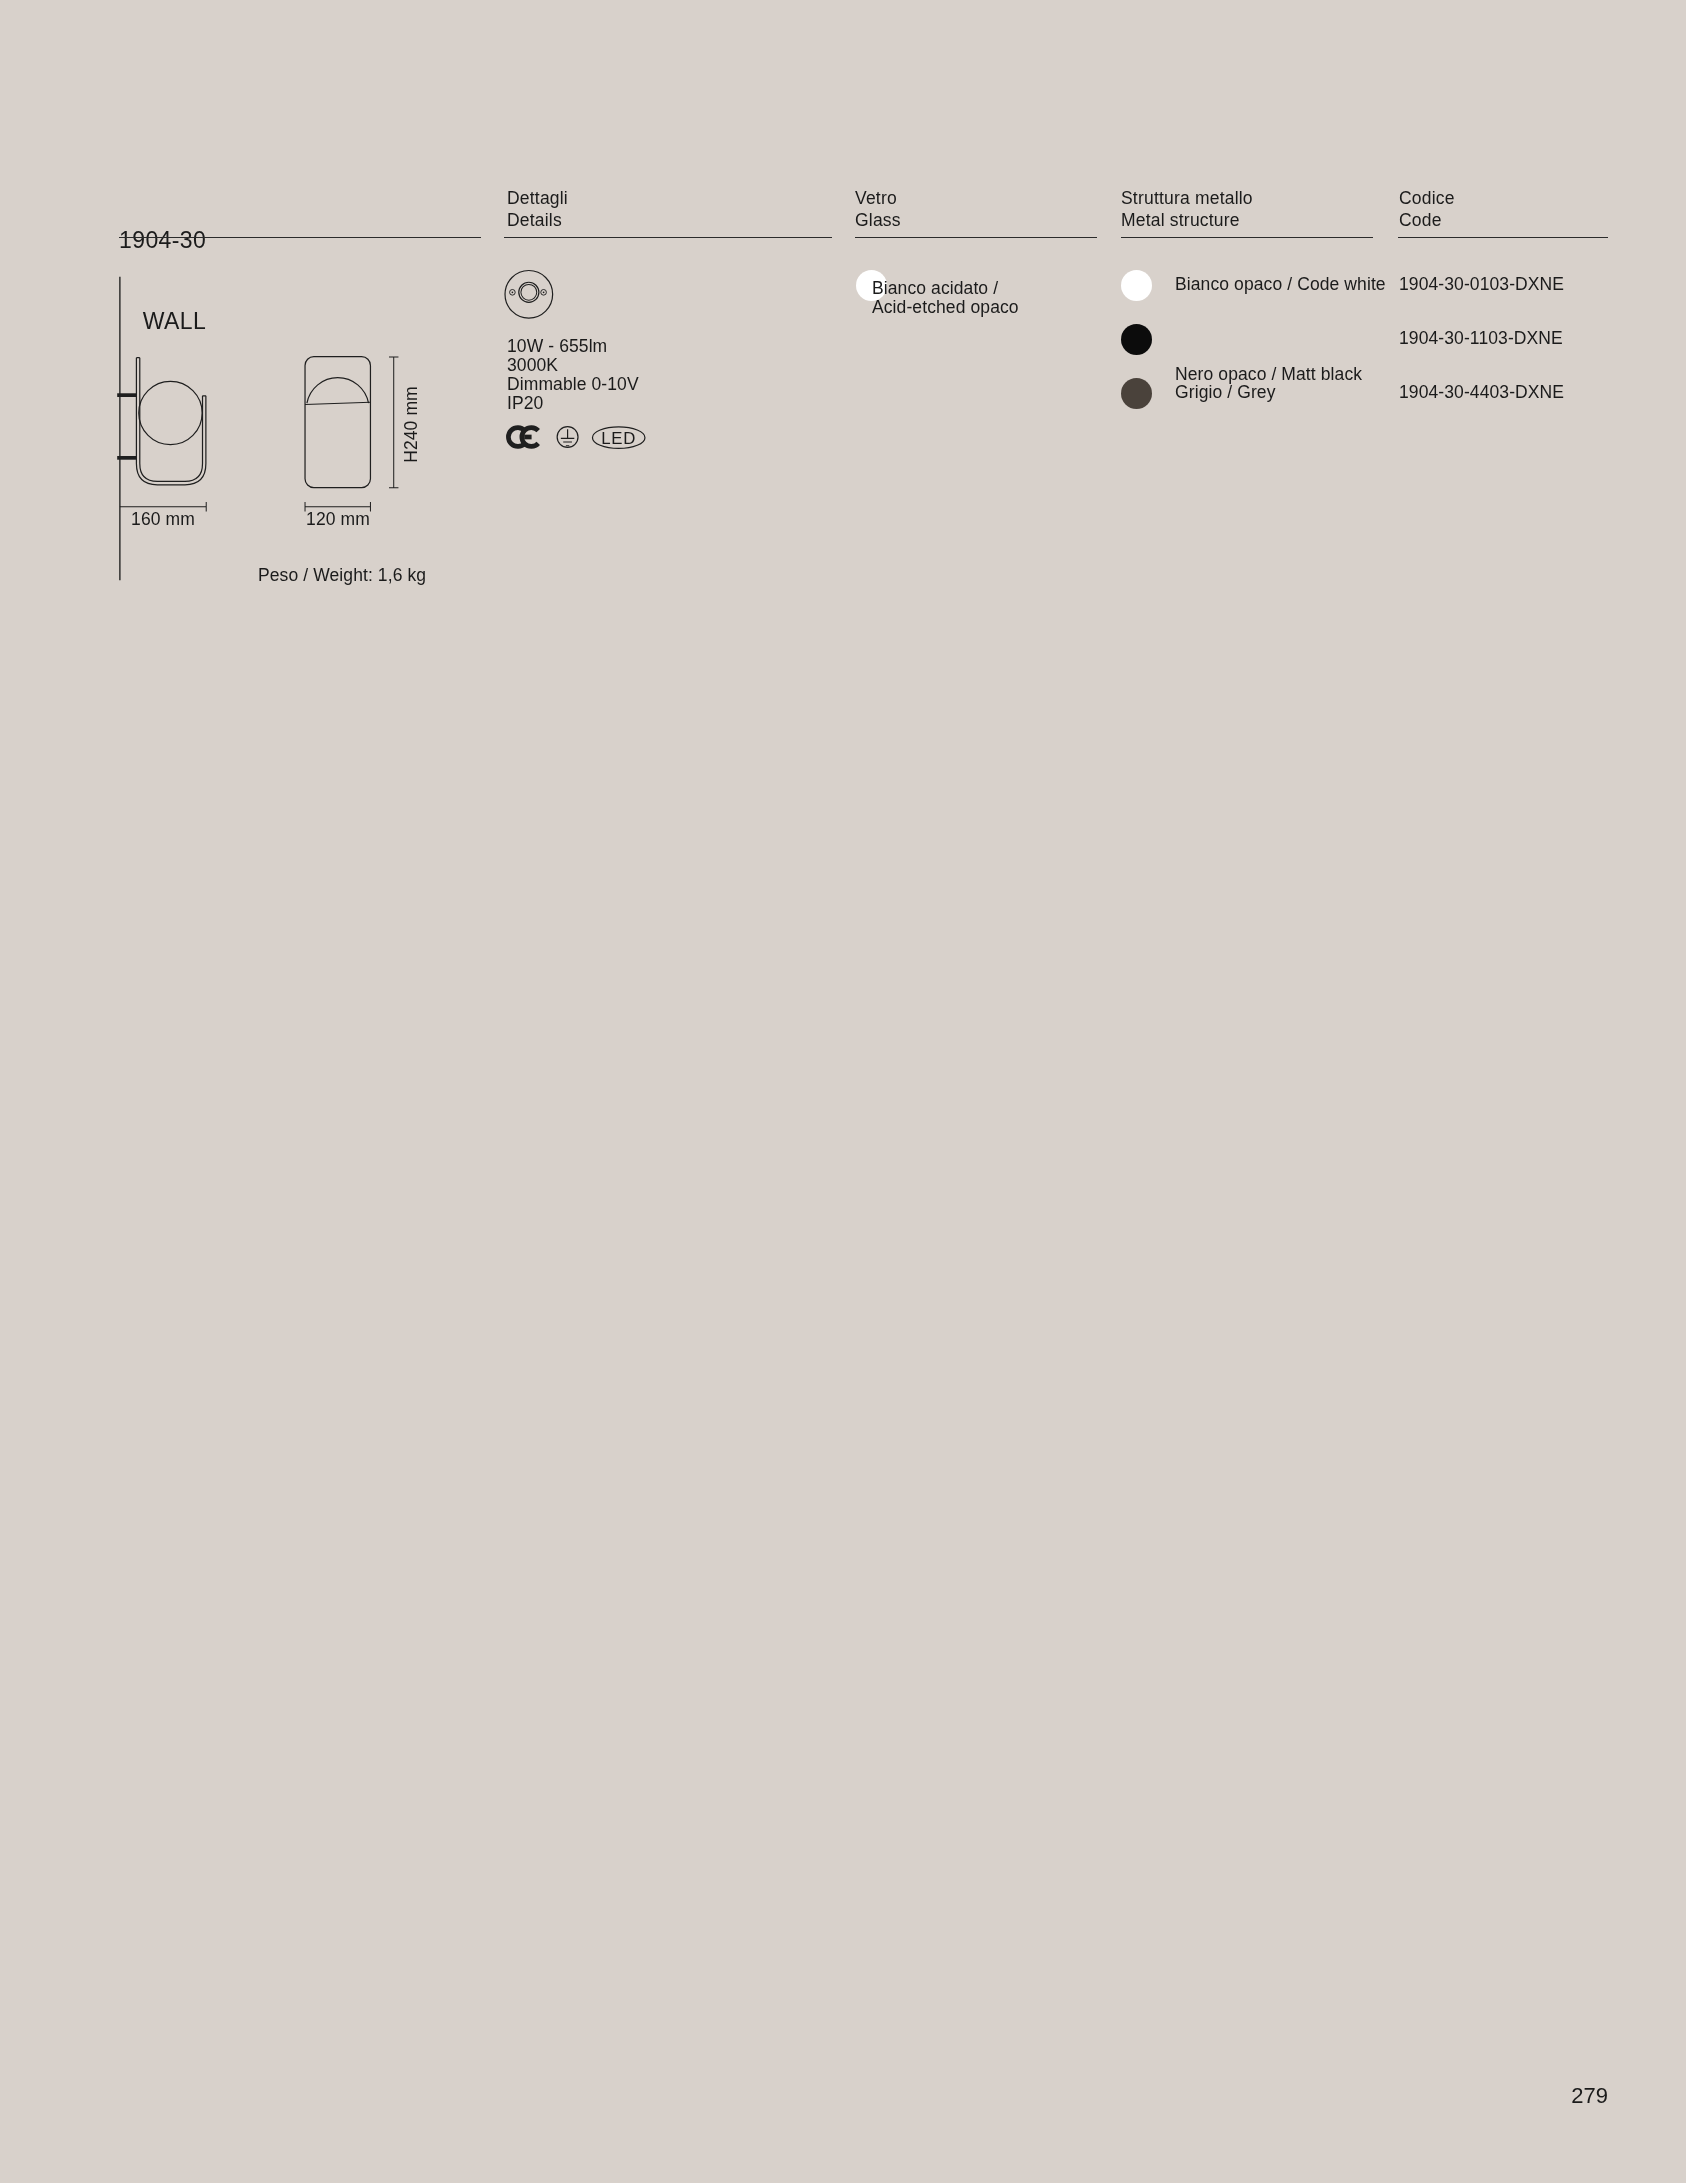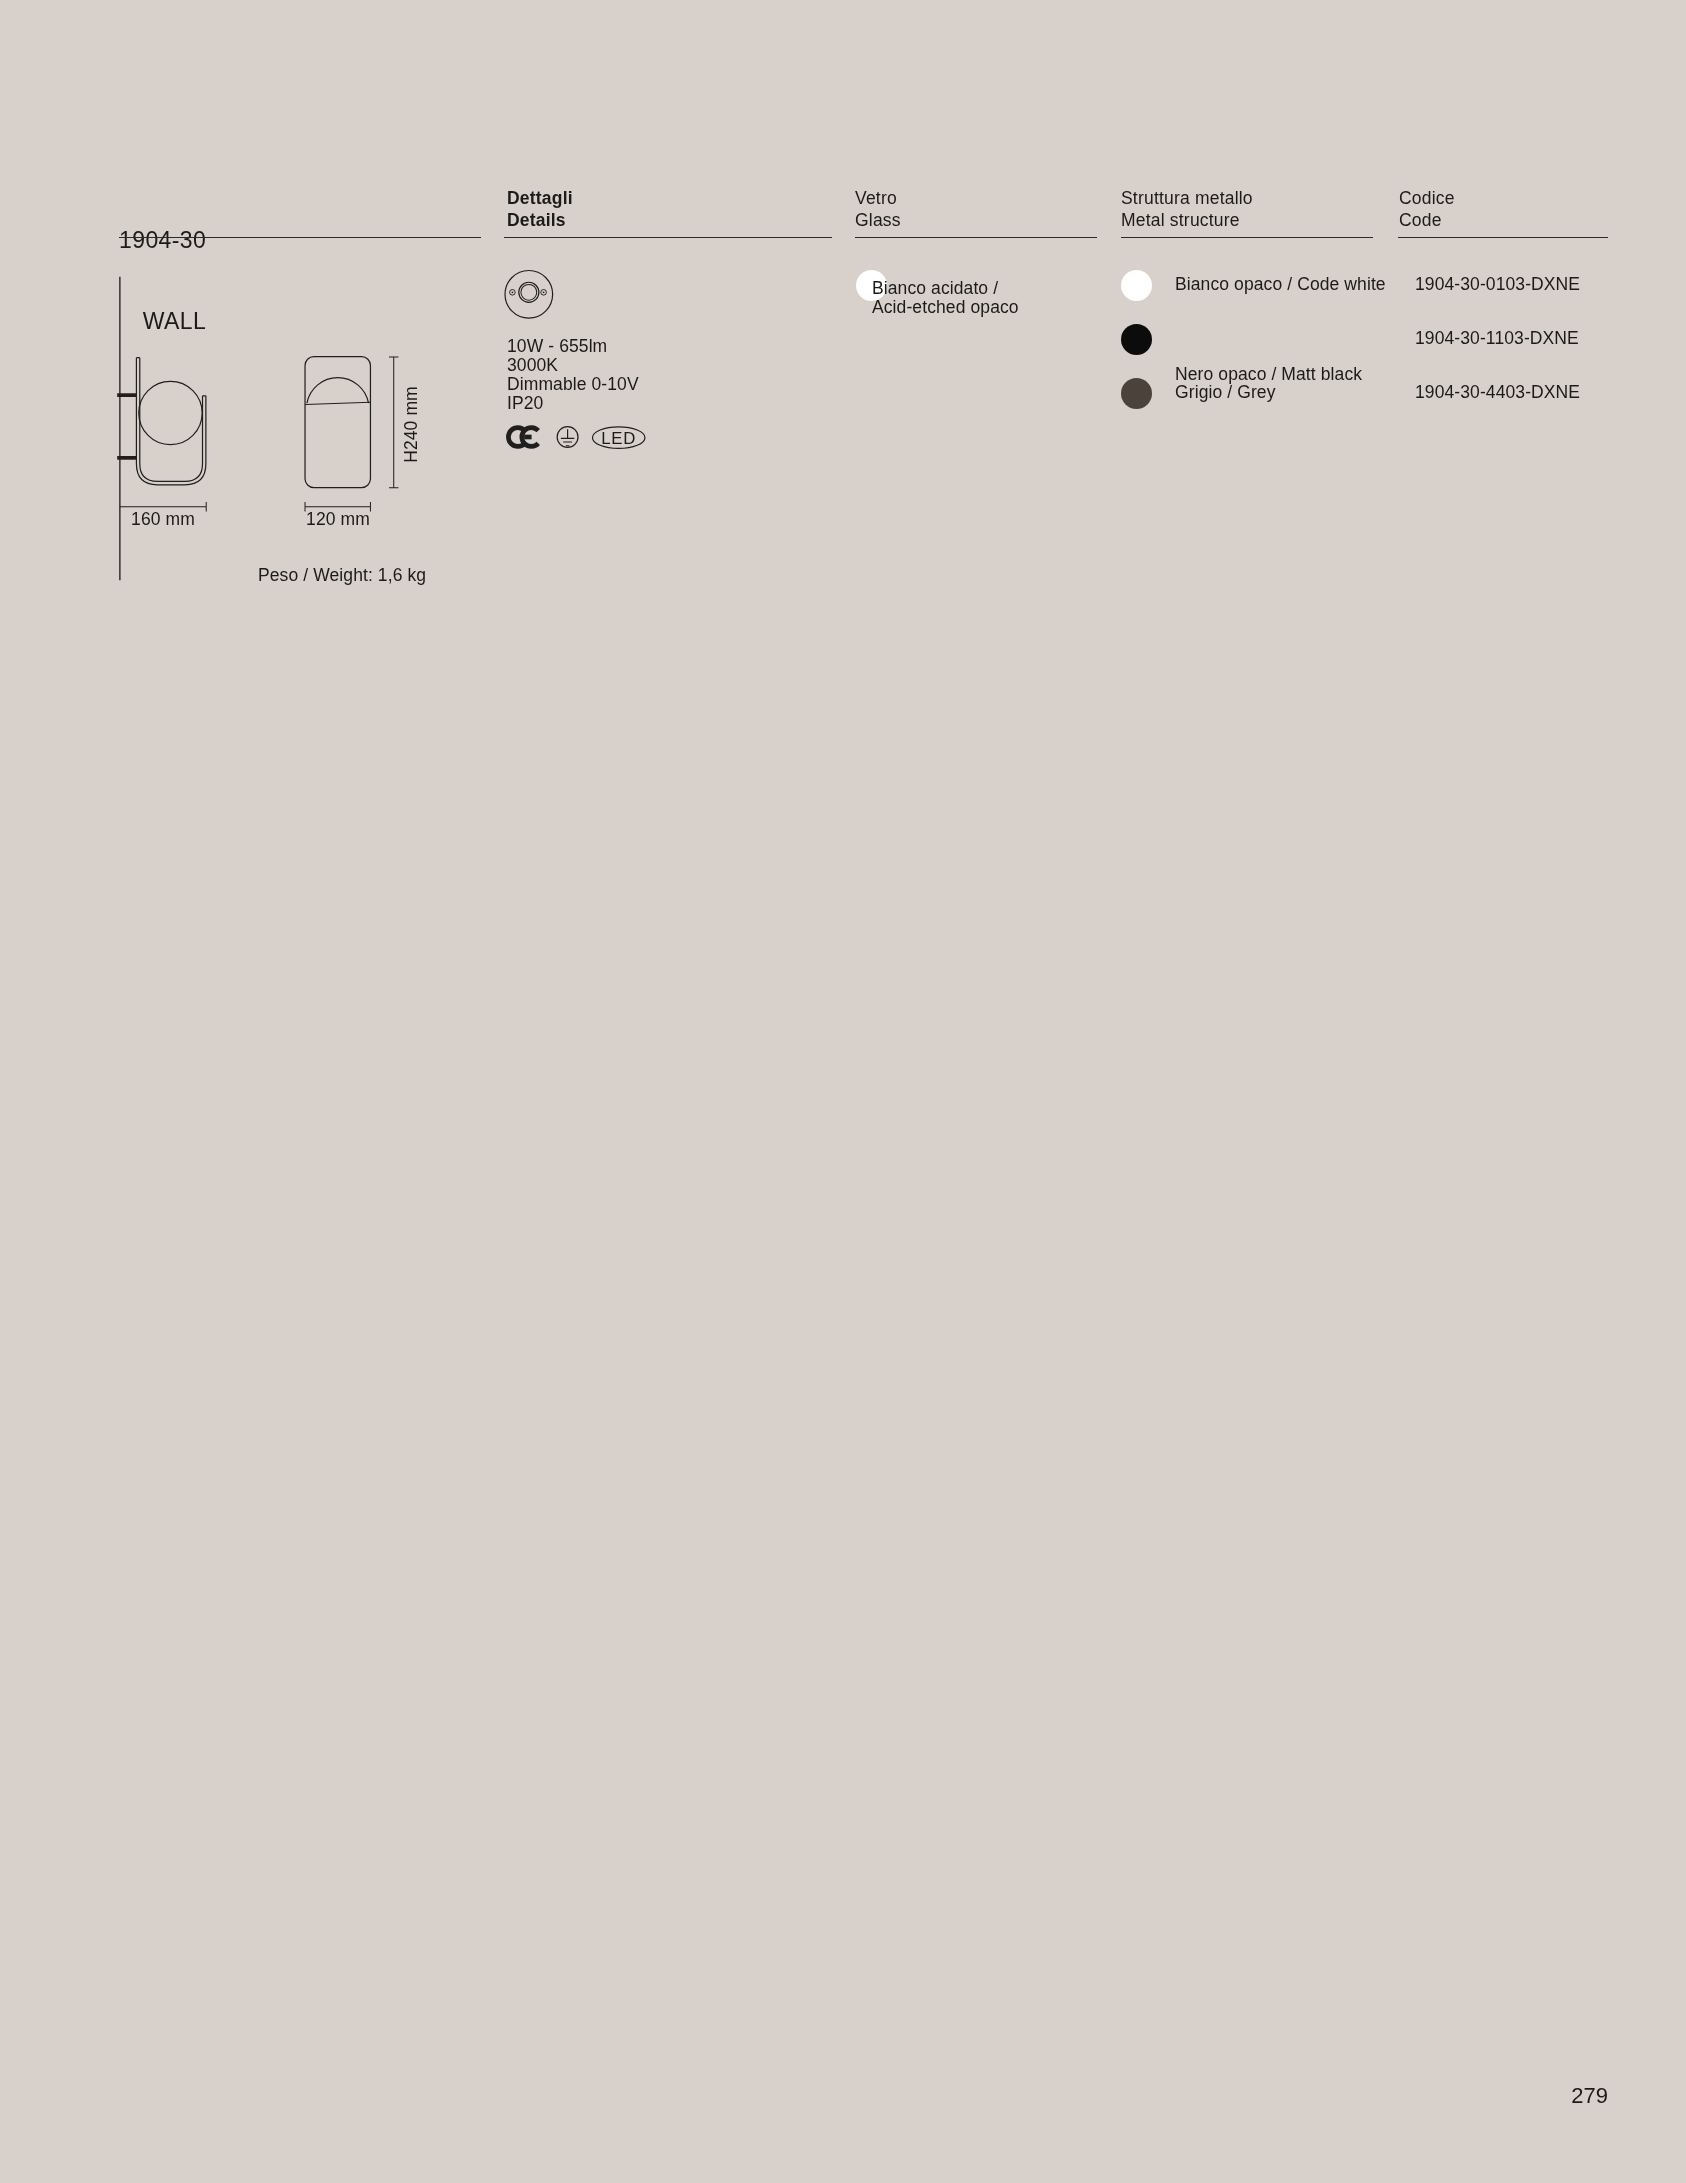--- a/index.html
+++ b/index.html
@@ -21,21 +21,21 @@
   .rule { position: absolute; top: 237px; height: 1.3px; background: #2b2b2b; }
   .rule.r1 { left: 119px;  width: 362px; }
   .rule.r2 { left: 504px;  width: 328px; }
   .rule.r3 { left: 855px; width: 242px; }
   .rule.r4 { left: 1121px; width: 252px; }
   .rule.r5 { left: 1398px; width: 210px; }
   .colhead {
     position: absolute; top: 188px;
     font-size: 17.5px; line-height: 21.6px; letter-spacing: 0.2px;
   }
-  .ch-details { left: 507px; font-weight: bold; }
+  .ch-details { left: 507px; }
   .ch-glass   { left: 855px; }
   .ch-metal   { left: 1121px; }
   .ch-code    { left: 1399px; }
   .body-text { font-size: 17.5px; line-height: 19px; letter-spacing: 0.1px; }
   .specs { left: 507px; top: 337px; }
   .dim-label { position: absolute; top: 510px; width: 86px; text-align: center; }
   .dim-160 { left: 120px; }
   .dim-120 { left: 295px; }
   .dim-h {
     left: 364px; top: 415px; width: 94px; height: 19px;
@@ -45,21 +45,21 @@
   .swatch {
     position: absolute; width: 31px; height: 31px; border-radius: 50%;
   }
   .sw-glass  { left: 856px; top: 270px; }
   .sw-m1     { left: 1121px; top: 270px; }
   .sw-m2     { left: 1121px; top: 324px; }
   .sw-m3     { left: 1121px; top: 378px; }
   .glass-label { left: 872px; top: 279px; }
   .metal-label { position: absolute; left: 1175px; }
   .ml-1 { top: 275px; } .ml-2 { top: 329px; margin-top: 36px; } .ml-3 { top: 383px; }
-  .code-cell { position: absolute; left: 1399px; letter-spacing: 0.1px; margin-left: 16px; }
+  .code-cell { position: absolute; left: 1399px; letter-spacing: 0.1px; }
   .cc-1 { top: 275px; } .cc-2 { top: 329px; } .cc-3 { top: 383px; }
   .pagenum {
     position: absolute; right: 79px; top: 2083px;
     font-size: 22px; line-height: 26px;
   }
   svg { position: absolute; overflow: visible; }
   svg * { vector-effect: none; }
   .led-text {
     font-family: "Liberation Sans", sans-serif;
     font-size: 25px; letter-spacing: 1px;

